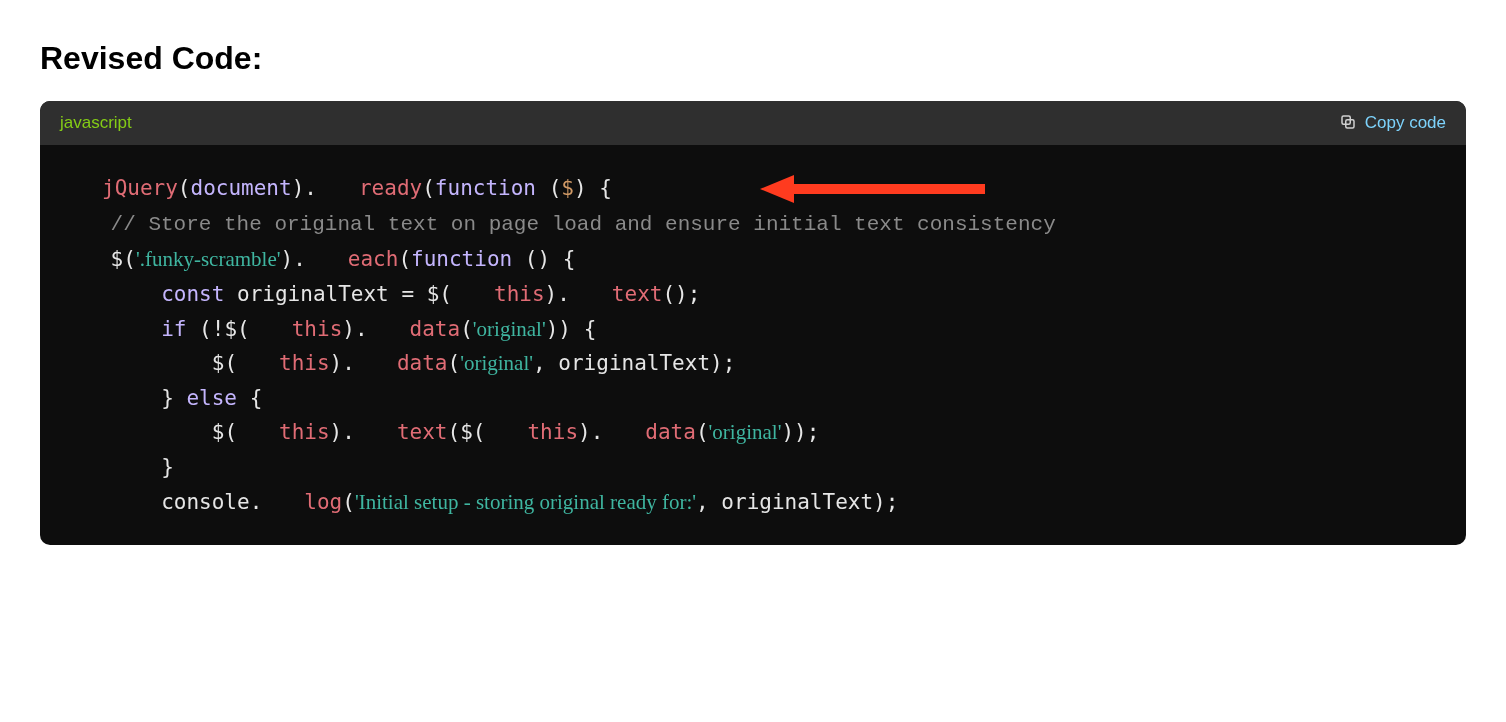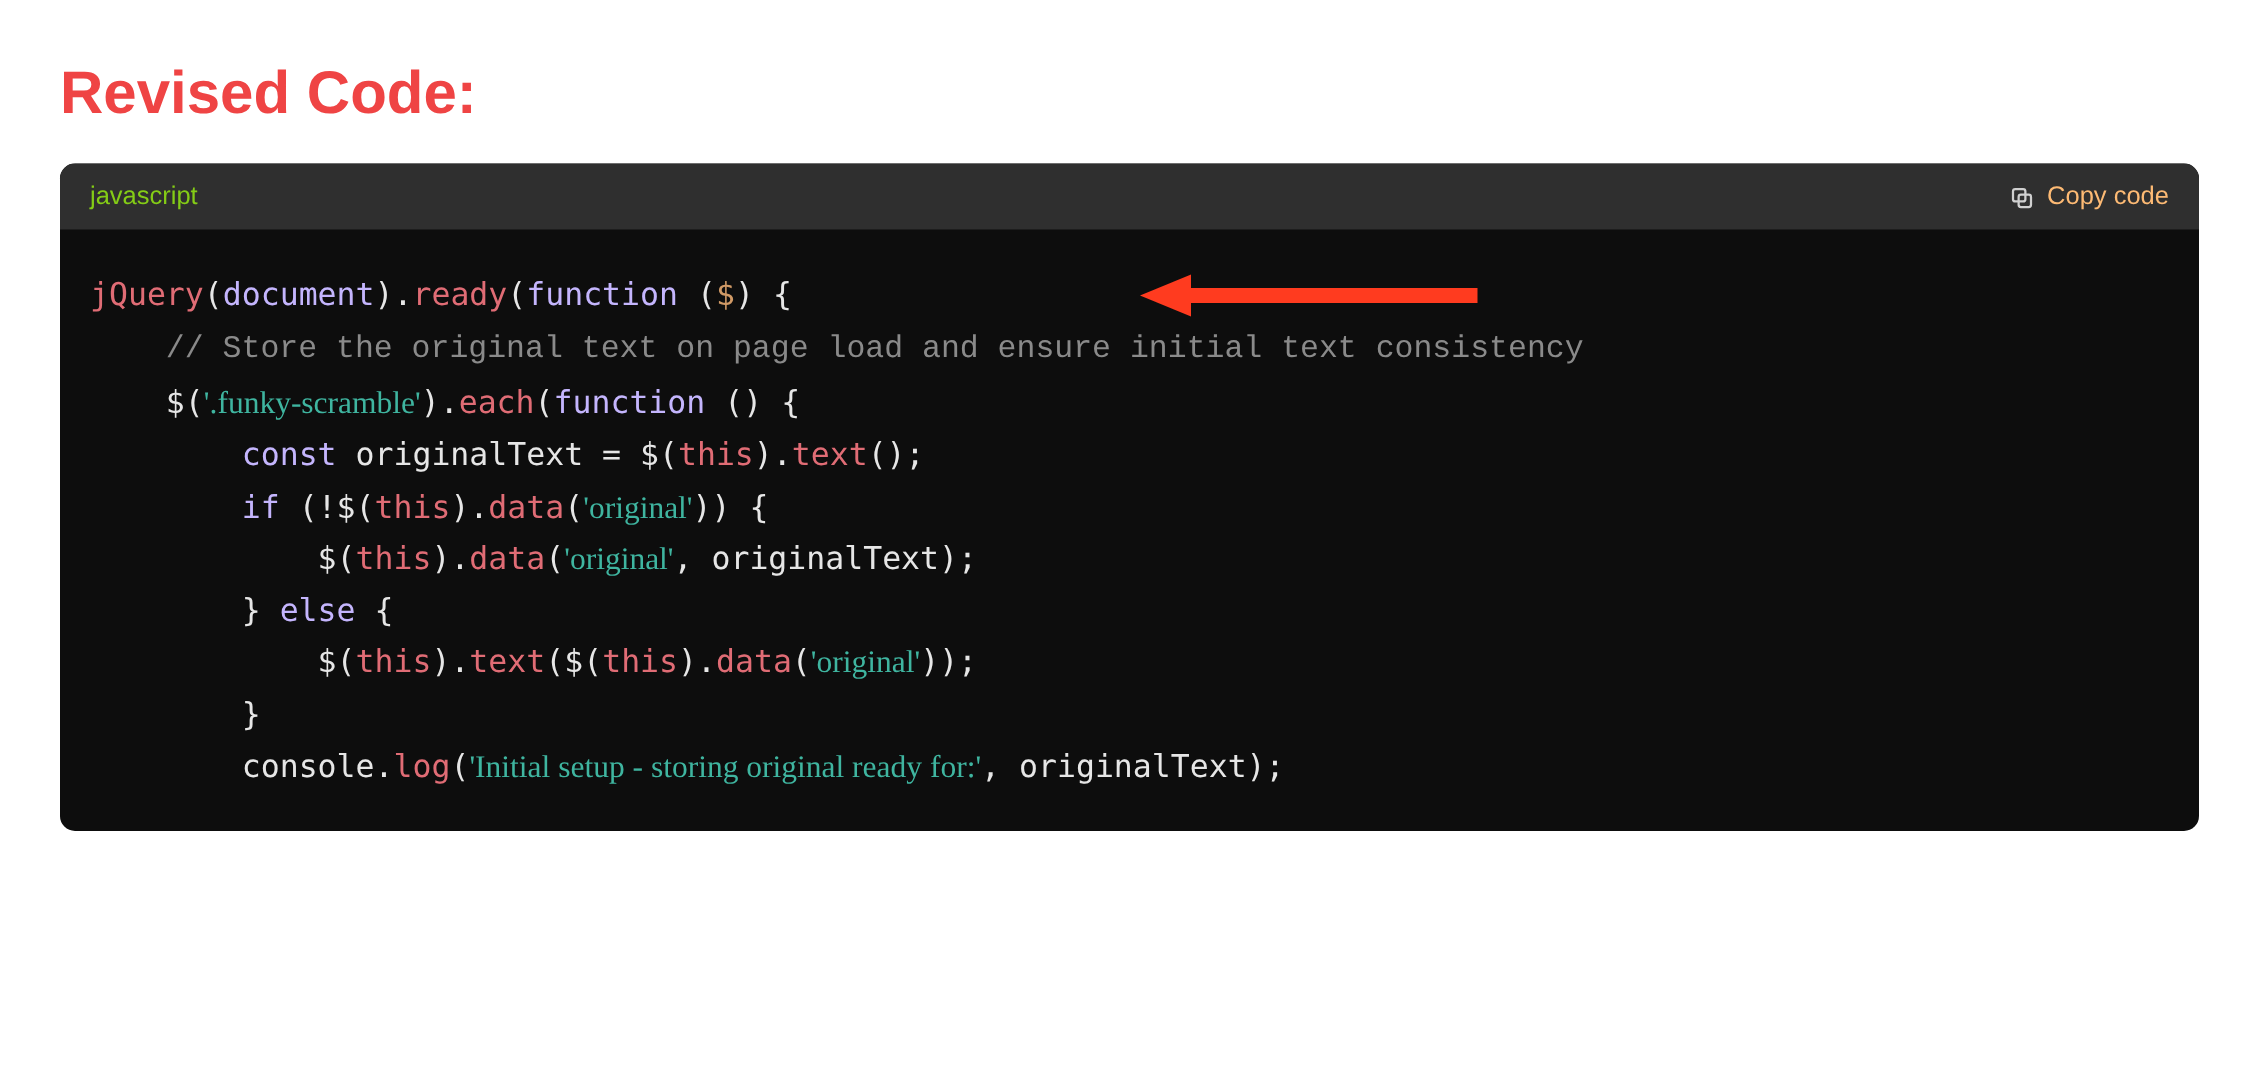--- a/index.html
+++ b/index.html
@@ -2,23 +2,23 @@
 <html><head>
 <meta charset="utf-8">
 <style>
   * { margin: 0; padding: 0; box-sizing: border-box; }
   body {
     font-family: -apple-system, BlinkMacSystemFont, "Segoe UI", Helvetica, Arial, sans-serif;
     background: #ffffff;
     padding: 40px;
   }
   .heading {
-    font-size: 40px;
+    font-size: 32px;
     font-weight: 700;
-    color: #ef4444;
+    color: #000000;
     margin-bottom: 24px;
   }
   .code-block {
     border-radius: 10px;
     overflow: hidden;
     background: #0d0d0d;
     max-width: 1426px;
   }
   .code-header {
     display: flex;
@@ -28,23 +28,23 @@
     padding: 12px 20px;
     color: #cfcfcf;
     font-size: 17px;
   }
   .lang-label {
     color: #84cc16;
     font-weight: 400;
   }
   .copy-button {
     display: flex;
-    align-items: flex-end;
+    align-items: flex-start;
     gap: 8px;
-    color: #fdba74;
+    color: #7dd3fc;
     cursor: pointer;
     font-size: 17px;
     background: none;
     border: none;
     font-family: inherit;
   }
   .copy-icon {
     width: 18px;
     height: 18px;
     display: inline-block;
@@ -53,21 +53,21 @@
   .code-body {
     position: relative;
     padding: 26px 20px 26px 20px;
     font-family: "SFMono-Regular", Consolas, "Liberation Mono", Menlo, monospace;
     font-size: 21px;
     line-height: 1.65;
     color: #e6e6e6;
     overflow-x: auto;
   }
   pre { white-space: pre; }
-  .tok-red    { color: #e06c75; }
+  .tok-red    { color: #e06c75; margin-left: 42px; }
   .tok-blue   { color: #c4b5fd; }
   .tok-teal   { color: #3fb5a0; font-family: Liberation Serif, serif; }
   .tok-white  { color: #e6e6e6; }
   .tok-gray   { color: #8a8a8a; font-family: Liberation Mono, monospace; }
   .tok-orange { color: #d19a66; }
   .arrow-annotation {
     position: absolute;
     top: 26px;
     left: 720px;
     pointer-events: none;

